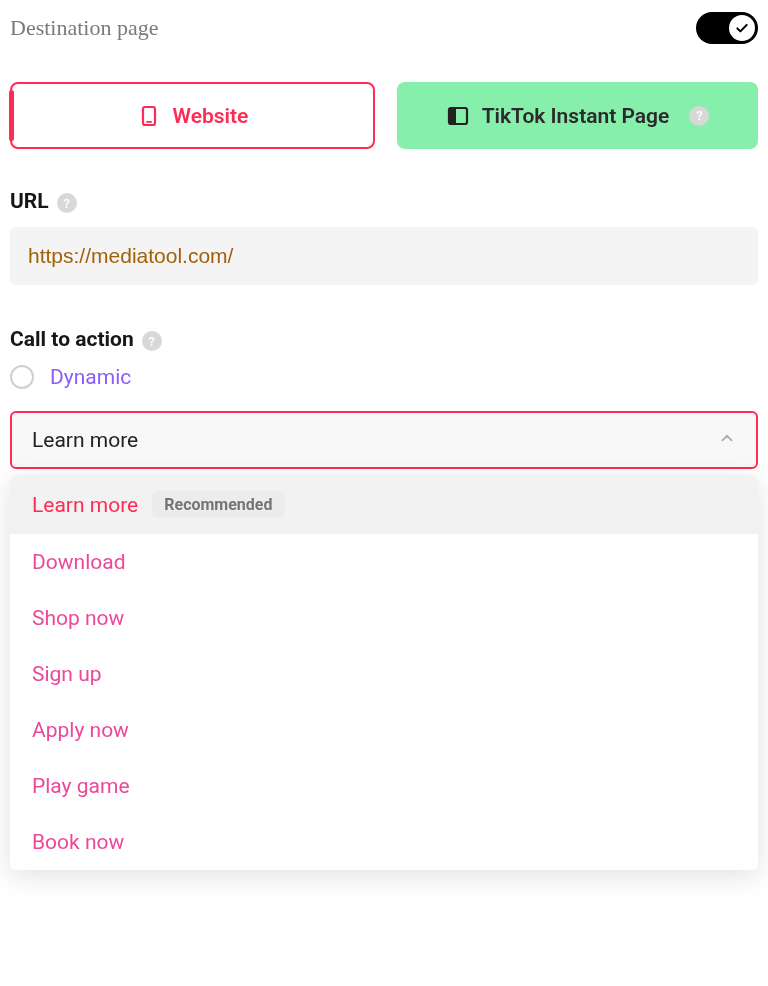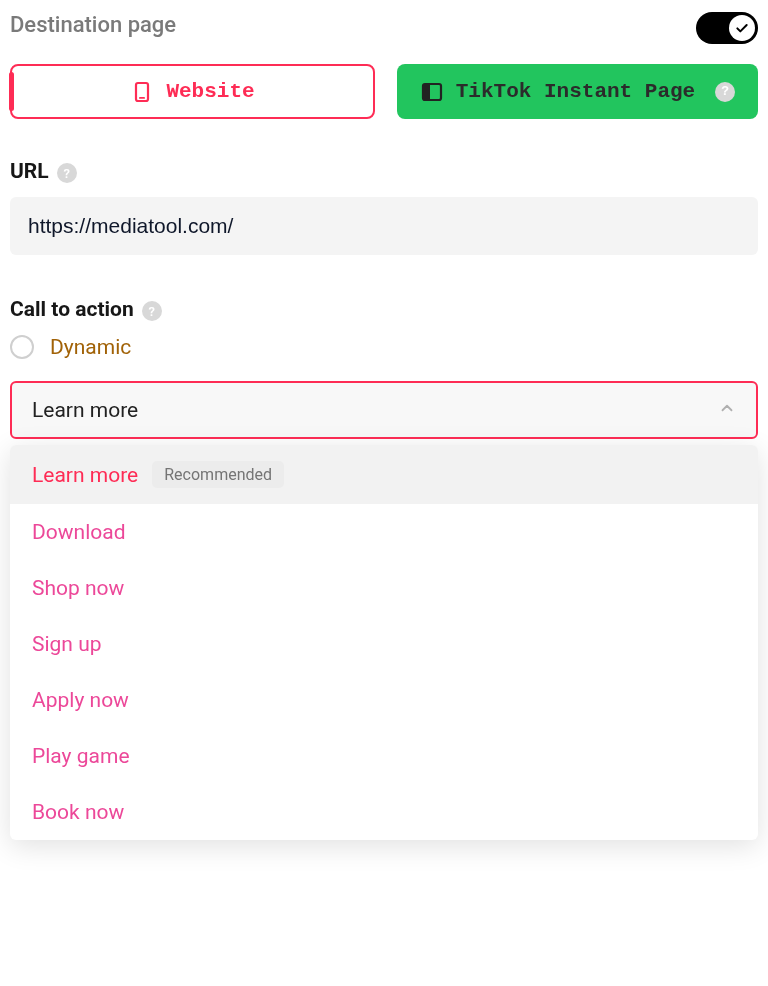--- a/index.html
+++ b/index.html
@@ -7,22 +7,23 @@
       font-family: -apple-system, BlinkMacSystemFont, "Segoe UI", Roboto, Helvetica, Arial, sans-serif;
       background: #fff;
       width: 768px;
       height: 986px;
       padding: 12px 10px;
       color: #1d1d1f;
     }
     .header-row {
       display: flex;
       justify-content: space-between;
-      align-items: flex-start;
-      margin-bottom: 20px;
+      align-items: center;
+      margin-bottom: 38px;
+      font-family: Liberation Serif, serif;
     }
     .section-title {
       font-size: 22px;
       color: #7a7a7a;
       font-weight: 500;
     }
     .toggle {
       width: 62px;
       height: 32px;
       background: #000;
@@ -44,49 +45,48 @@
       justify-content: center;
     }
     .toggle-knob svg { width: 16px; height: 16px; }
     .tabs {
       display: flex;
       gap: 22px;
       margin-bottom: 40px;
     }
     .tab {
       flex: 1;
-      height: 55px;
+      height: 67px;
       border-radius: 8px;
       display: flex;
       align-items: center;
       justify-content: center;
       gap: 12px;
       font-size: 21px;
       font-weight: 600;
       cursor: pointer;
       position: relative;
-      font-family: Liberation Mono, monospace;
     }
     .tab.active {
       border: 2px solid #fe2c55;
       color: #fe2c55;
       background: #fff;
     }
     .tab.active::before {
       content: "";
       position: absolute;
       left: -3px;
       top: 6px;
       bottom: 6px;
       width: 5px;
       background: #fe2c55;
       border-radius: 3px;
     }
     .tab.inactive {
-      background: #22c55e;
+      background: #86efac;
       color: #2b2b2b;
     }
     .tab .icon-box { display: flex; align-items: center; }
     .help-icon {
       display: inline-flex;
       align-items: center;
       justify-content: center;
       width: 20px;
       height: 20px;
       border-radius: 50%;
@@ -105,34 +105,34 @@
       margin-bottom: 14px;
     }
     .url-input {
       width: 100%;
       height: 58px;
       background: #f4f4f4;
       border: none;
       border-radius: 6px;
       padding: 0 18px;
       font-size: 21px;
-      color: #0f172a;
+      color: #a16207;
       margin-bottom: 42px;
     }
     .radio-group { margin-bottom: 22px; }
     .radio-row {
       display: flex;
       align-items: center;
       gap: 16px;
       margin-bottom: 18px;
       cursor: pointer;
     }
     .radio-row span.label {
       font-size: 21px;
-      color: #a16207;
+      color: #8b5cf6;
     }
     .radio-circle {
       width: 24px;
       height: 24px;
       border-radius: 50%;
       border: 2px solid #cfcfcf;
       display: flex;
       align-items: center;
       justify-content: center;
       flex-shrink: 0;
@@ -174,21 +174,21 @@
       gap: 14px;
     }
     .dd-item.active {
       background: #f2f2f2;
       color: #fe2c55;
     }
     .badge {
       background: #ececec;
       color: #757575;
       font-size: 16px;
-      font-weight: 400;
+      font-weight: 700;
       padding: 4px 12px;
       border-radius: 5px;
     }
   </style>
 </head>
 <body>
 
 
 
 <div class="header-row">

